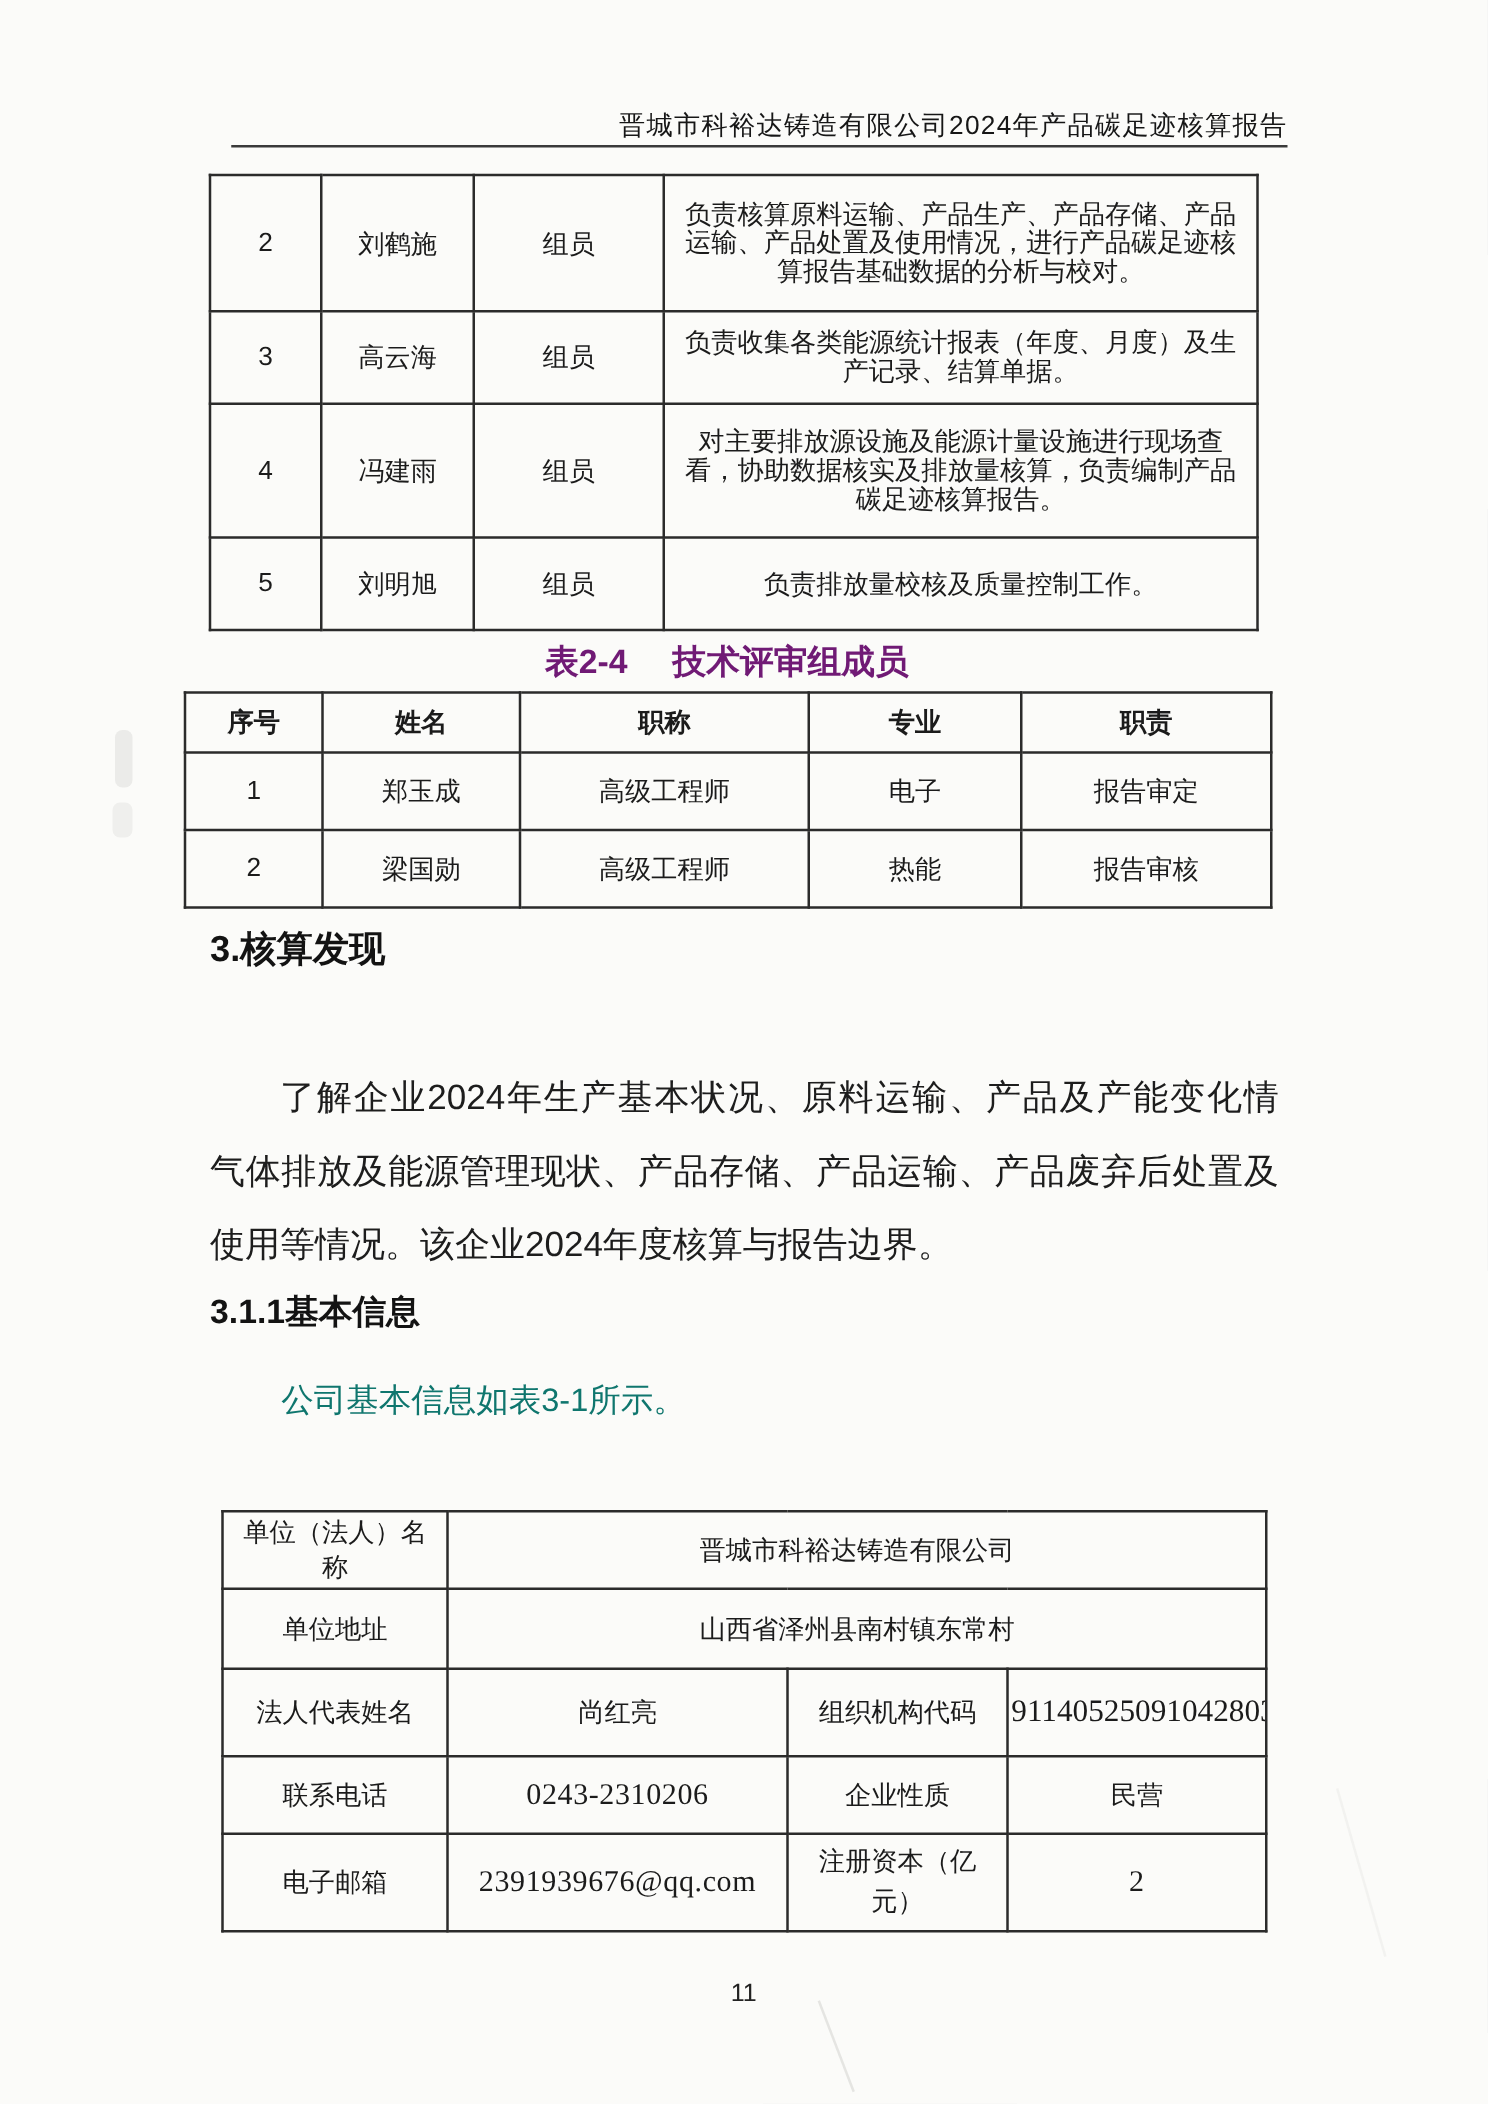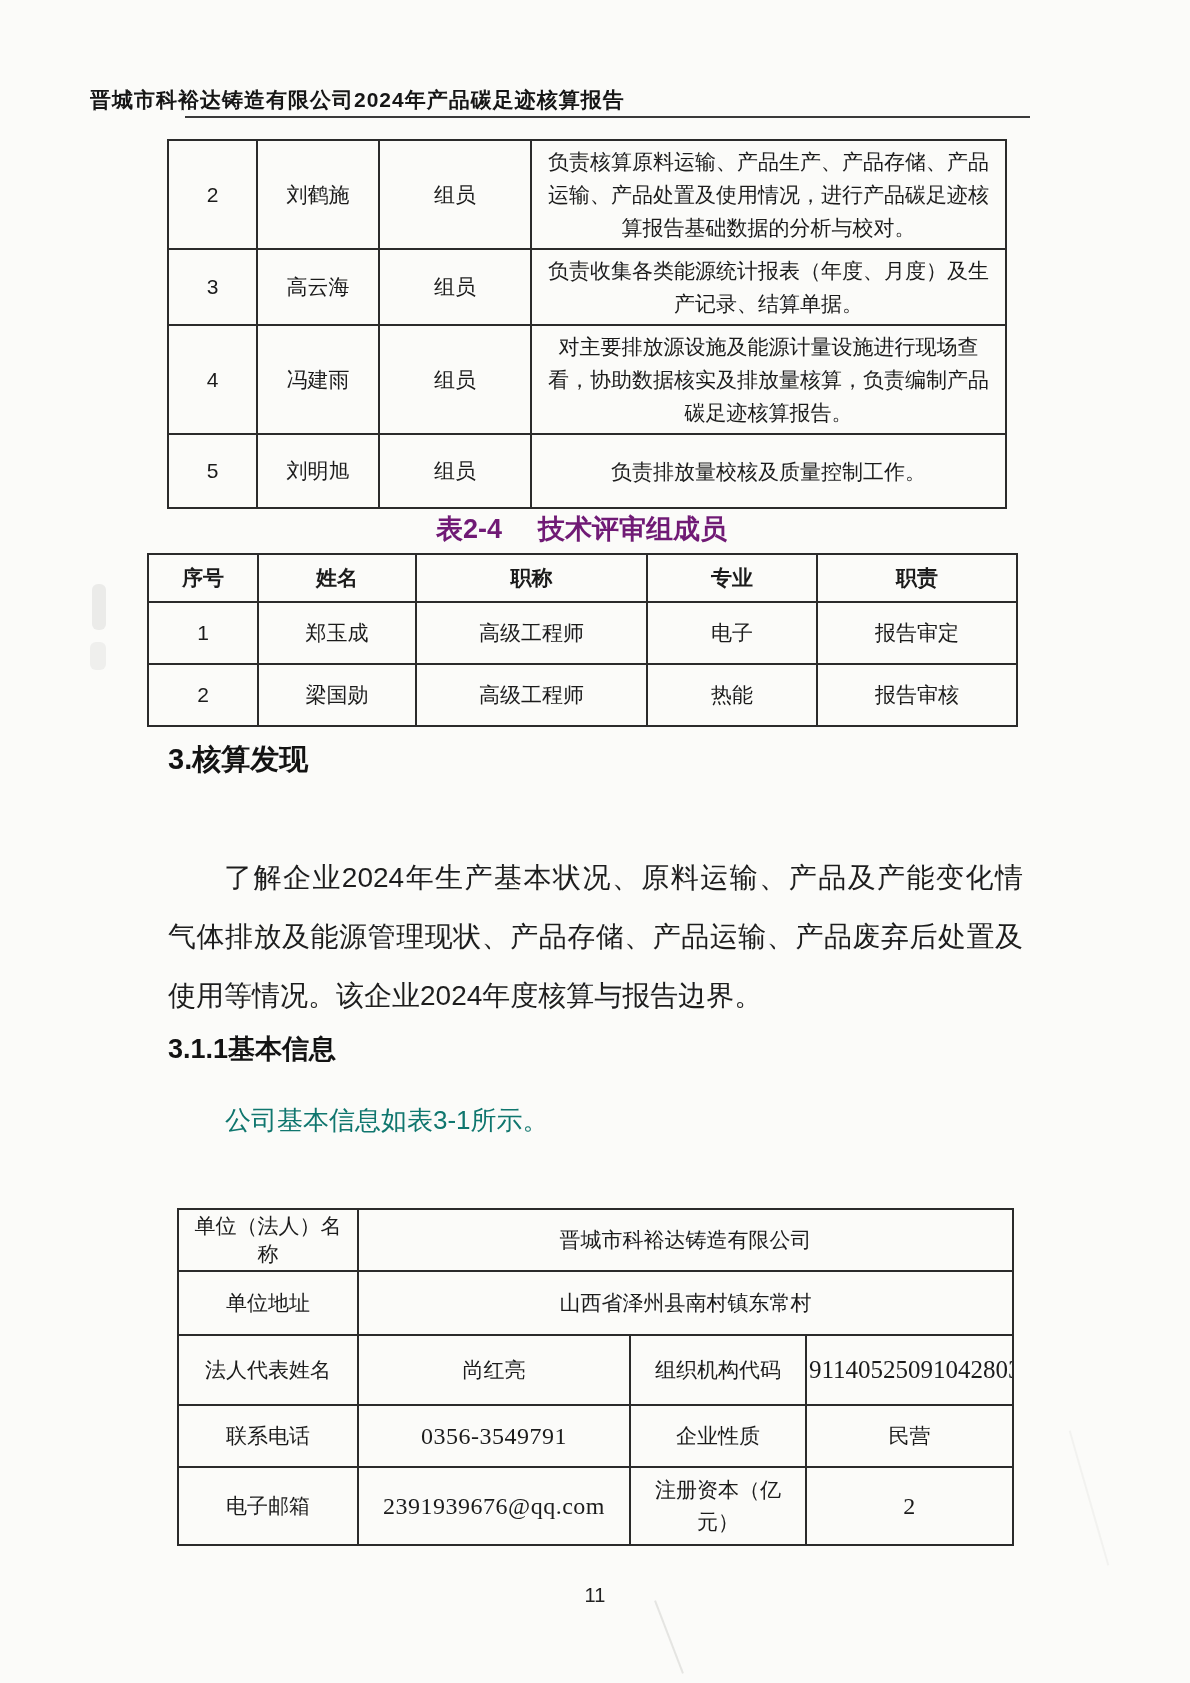--- a/index.html
+++ b/index.html
@@ -12,22 +12,22 @@
     width:1190px; height:1683px;
     margin:0 auto;
     background:#fbfbf9;
     color:#1b1b1b;
     overflow:hidden;
   }
 
   
   .header-title {
     position:absolute; top:86px; left:90px; width:940px;
-    text-align:left;
-    font-size:21px; font-weight:700; letter-spacing:1px;
+    text-align:right;
+    font-size:21px; font-weight:400; letter-spacing:1px;
     color:#161616;
   }
   .header-rule {
     position:absolute; top:116px; left:185px; width:845px; height:0;
     border-top:2px solid #3a3a3a;
   }
 
   
   table.tbl {
     position:absolute;
@@ -43,21 +43,21 @@
     overflow:hidden;
   }
   table.tbl th { font-weight:700; }
 
   
   .tbl-a { left:167px; top:139px; width:838px; }
   .tbl-a .r1 { height:109px; }
   .tbl-a .r2 { height:74px; }
   .tbl-a .r3 { height:107px; }
   .tbl-a .r4 { height:74px; }
-  .tbl-a td.duty { line-height:33px; padding:4px 10px; }
+  .tbl-a td.duty { line-height:23px; padding:4px 10px; }
 
   
   .t24-title {
     position:absolute; top:511px; left:147px; width:869px;
     text-align:center; font-size:27px; font-weight:700; color:#701a75;
   }
   .t24-title .gap { margin-left:36px; }
   .tbl-24 { left:147px; top:553px; width:869px; }
   .tbl-24 .rh { height:48px; }
   .tbl-24 .r1, .tbl-24 .r2 { height:62px; }
@@ -216,21 +216,21 @@
         <td colspan="3">山西省泽州县南村镇东常村</td>
       </tr>
       <tr class="r3">
         <td>法人代表姓名</td>
         <td>尚红亮</td>
         <td>组织机构代码</td>
         <td class="serif code">91140525091042803Q</td>
       </tr>
       <tr class="r4">
         <td>联系电话</td>
-        <td class="serif">0356-3549791</td>
+        <td class="serif">0243-2310206</td>
         <td>企业性质</td>
         <td>民营</td>
       </tr>
       <tr class="r5">
         <td>电子邮箱</td>
         <td class="serif">2391939676@qq.com</td>
         <td class="wrap2">注册资本（亿元）</td>
         <td class="serif">2</td>
       </tr>
     </tbody>

